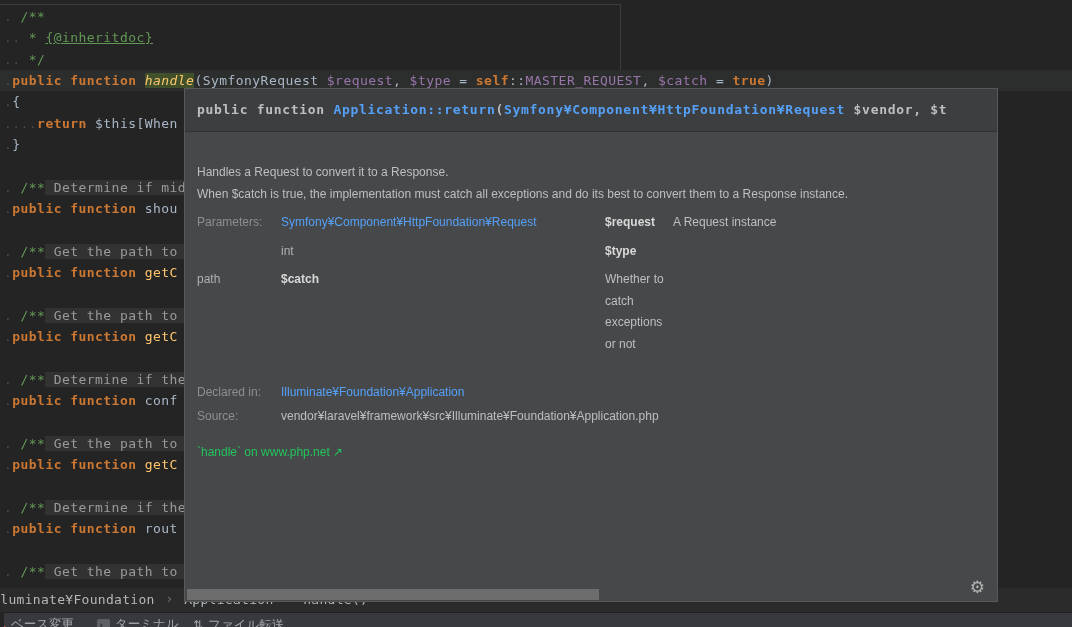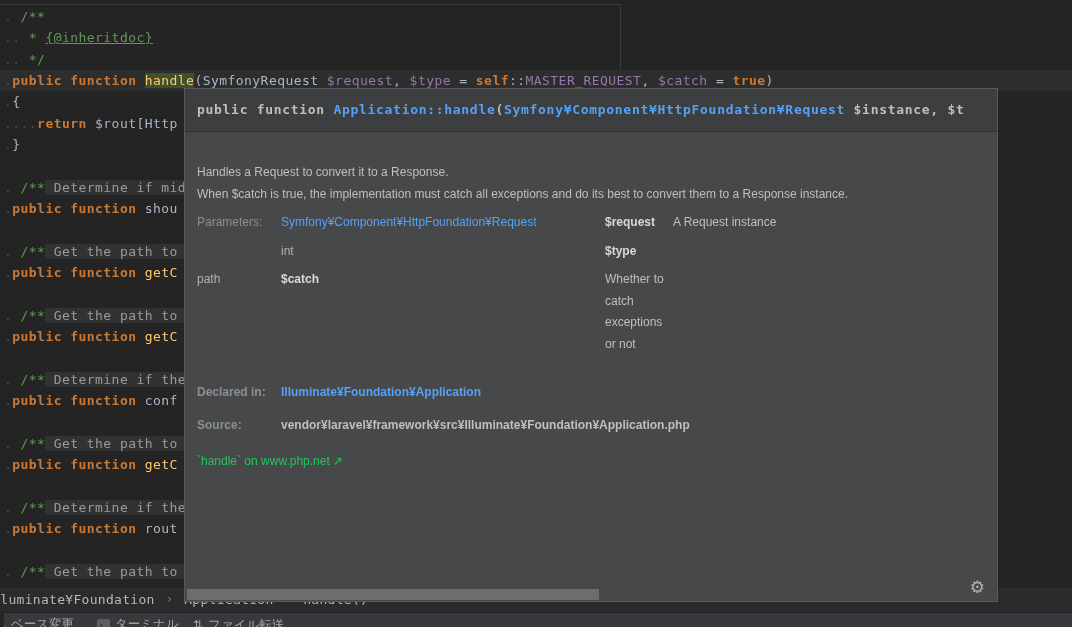--- a/index.html
+++ b/index.html
@@ -12,21 +12,21 @@
   #margin-guide{position:absolute;left:620px;top:4px;width:1px;height:66px;background:#3a3c3e;}
   #current-line{position:absolute;left:0;top:70px;width:1072px;height:21px;background:#2c2d2d;}
   #code-lines{position:absolute;left:0;top:6px;right:0;}
   .code-line{height:21.35px;line-height:21.35px;white-space:pre;font-size:13px;letter-spacing:.45px;
     padding-left:4px;position:relative;}
   .tk-ws{color:#4b4b4b;}
   .tk-cm{color:#629755;}
   .tk-cmtag{color:#629755;text-decoration:underline;font-weight:normal;}
   .tk-kw{color:#cc7832;font-weight:bold;}
   .tk-fn{color:#ffc66d;}
-  .tk-fnhl{color:#ffc66d;background:#40502a;}
+  .tk-fnhl{color:#ffc66d;background:#40502a;font-style:italic;}
   .tk-pl{color:#a9b7c6;}
   .tk-id{color:#a9b7c6;}
   .tk-var{color:#9876aa;}
   .tk-bool{color:#cc7832;font-weight:bold;}
   .tk-fold{color:#9a9a9a;background:#323232;}
 
   
   #breadcrumb-bar{position:absolute;left:0;top:588px;width:1072px;height:24px;background:#2b2b2b;z-index:2;}
   #breadcrumb{position:absolute;left:-16px;top:4px;display:flex;gap:11px;font-size:13px;color:#b4b8bb;
     white-space:nowrap;letter-spacing:.3px;}
@@ -53,42 +53,42 @@
   #doc-body{padding:0 12px;font-family:"Liberation Sans","DejaVu Sans",sans-serif;font-size:12px;
     color:#bebfc1;line-height:21.5px;}
   #doc-desc{margin-top:30px;max-width:760px;}
   #doc-desc p{margin:0;}
   #params-grid{display:grid;grid-template-columns:84px 324px 68px 300px;row-gap:7px;margin-top:7px;}
   .doc-label{color:#8c8f92;}
   .doc-link{color:#55a1f8;cursor:pointer;}
   .param-type{color:#aeb1b3;}
   .param-name{color:#d8d8d8;font-weight:bold;}
   .param-desc{color:#bebfc1;}
-  #decl-grid{display:grid;grid-template-columns:84px 700px;row-gap:11px;margin-top:27px;font-weight:bold;}
+  #decl-grid{display:grid;grid-template-columns:84px 700px;row-gap:2px;margin-top:27px;}
   #php-link{margin-top:15px;color:#22c55e;cursor:pointer;}
   #popup-hscrollbar{position:absolute;left:2px;bottom:1px;width:412px;height:11px;background:#6d6d6d;}
   #popup-gear{position:absolute;right:12px;bottom:4px;font-size:17px;color:#b2b2b2;cursor:pointer;
     font-family:"DejaVu Sans",sans-serif;}
 </style>
 </head>
 <body>
 
 <div id="stage">
 
   <div id="editor">
     <div id="top-rule"></div>
     <div id="current-line"></div>
     <div id="margin-guide"></div>
     <div id="code-lines">
         <div class="code-line"><span class="tk-ws">. </span><span class="tk-cm">/**</span></div>
         <div class="code-line"><span class="tk-ws">.. </span><span class="tk-cm">* </span><span class="tk-cmtag">{@inheritdoc}</span></div>
         <div class="code-line"><span class="tk-ws">.. </span><span class="tk-cm">*/</span></div>
         <div class="code-line"><span class="tk-ws">.</span><span class="tk-kw">public function </span><span class="tk-fnhl">handle</span><span class="tk-pl">(</span><span class="tk-id">SymfonyRequest </span><span class="tk-var">$request</span><span class="tk-pl">, </span><span class="tk-var">$type</span><span class="tk-pl"> = </span><span class="tk-kw">self</span><span class="tk-pl">::</span><span class="tk-var">MASTER_REQUEST</span><span class="tk-pl">, </span><span class="tk-var">$catch</span><span class="tk-pl"> = </span><span class="tk-bool">true</span><span class="tk-pl">)</span></div>
         <div class="code-line"><span class="tk-ws">.</span><span class="tk-pl">{</span></div>
-        <div class="code-line"><span class="tk-ws">....</span><span class="tk-kw">return </span><span class="tk-pl">$rout[Http</span></div>
+        <div class="code-line"><span class="tk-ws">....</span><span class="tk-kw">return </span><span class="tk-pl">$this[When</span></div>
         <div class="code-line"><span class="tk-ws">.</span><span class="tk-pl">}</span></div>
         <div class="code-line"></div>
         <div class="code-line"><span class="tk-ws">. </span><span class="tk-cm">/**</span><span class="tk-fold"> Determine if midd</span></div>
         <div class="code-line"><span class="tk-ws">.</span><span class="tk-kw">public function </span><span class="tk-id">shou</span></div>
         <div class="code-line"></div>
         <div class="code-line"><span class="tk-ws">. </span><span class="tk-cm">/**</span><span class="tk-fold"> Get the path to th</span></div>
         <div class="code-line"><span class="tk-ws">.</span><span class="tk-kw">public function </span><span class="tk-fn">getC</span></div>
         <div class="code-line"></div>
         <div class="code-line"><span class="tk-ws">. </span><span class="tk-cm">/**</span><span class="tk-fold"> Get the path to th</span></div>
         <div class="code-line"><span class="tk-ws">.</span><span class="tk-kw">public function </span><span class="tk-fn">getC</span></div>
@@ -125,21 +125,21 @@
         <span class="sb-term-icon">›_</span>
         <span>ターミナル</span>
       </div>
       <div class="sb-item" style="left: 189px;">
         <span class="sb-transfer-icon">⇅</span>
         <span>ファイル転送</span>
       </div>
     </div>
 
   <div id="doc-popup">
-    <div id="doc-header"><span class="hk-pl">public function </span><span class="hk-link">Application::handle</span><span class="hk-pl">(</span><span class="hk-link">Symfony¥Component¥HttpFoundation¥Request</span><span class="hk-pl"> $instance, $t</span></div>
+    <div id="doc-header"><span class="hk-pl">public function </span><span class="hk-link">Application::return</span><span class="hk-pl">(</span><span class="hk-link">Symfony¥Component¥HttpFoundation¥Request</span><span class="hk-pl"> $vendor, $t</span></div>
     <div id="doc-body">
       <div id="doc-desc">
         <p>Handles a Request to convert it to a Response.</p>
         <p>When $catch is true, the implementation must catch all exceptions and do its best to convert them to a Response instance.</p>
       </div>
       <div id="params-grid">
           <div class="doc-label">Parameters:</div>
           <div class="doc-link">Symfony¥Component¥HttpFoundation¥Request</div>
           <div class="param-name">$request</div>
           <div class="param-desc">A Request instance</div>

